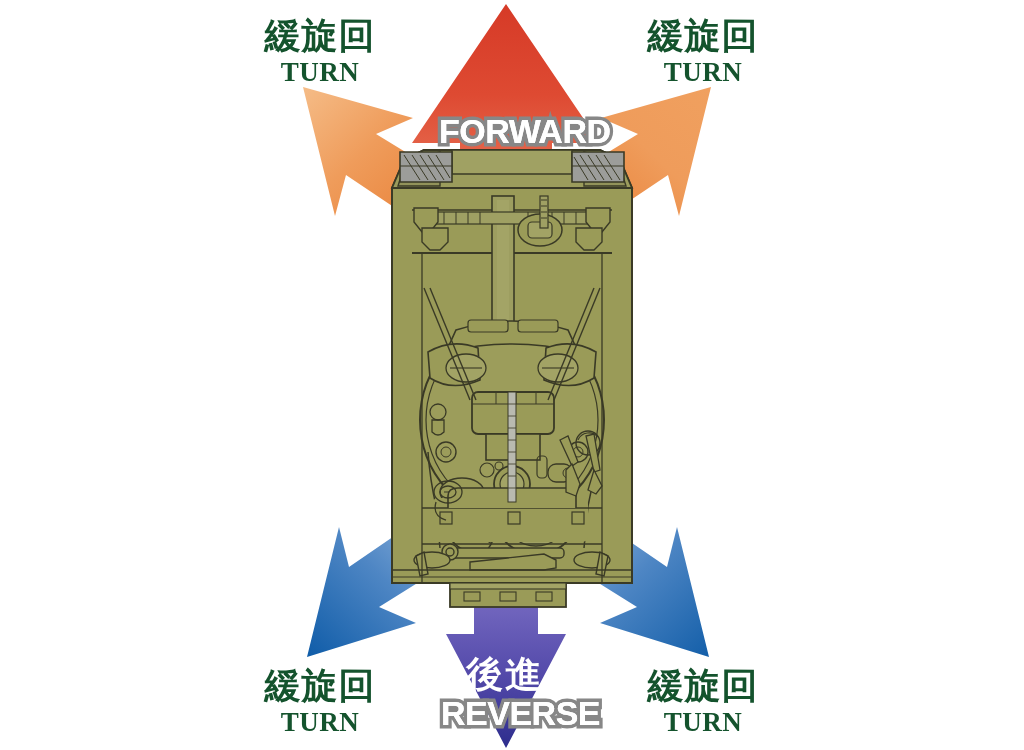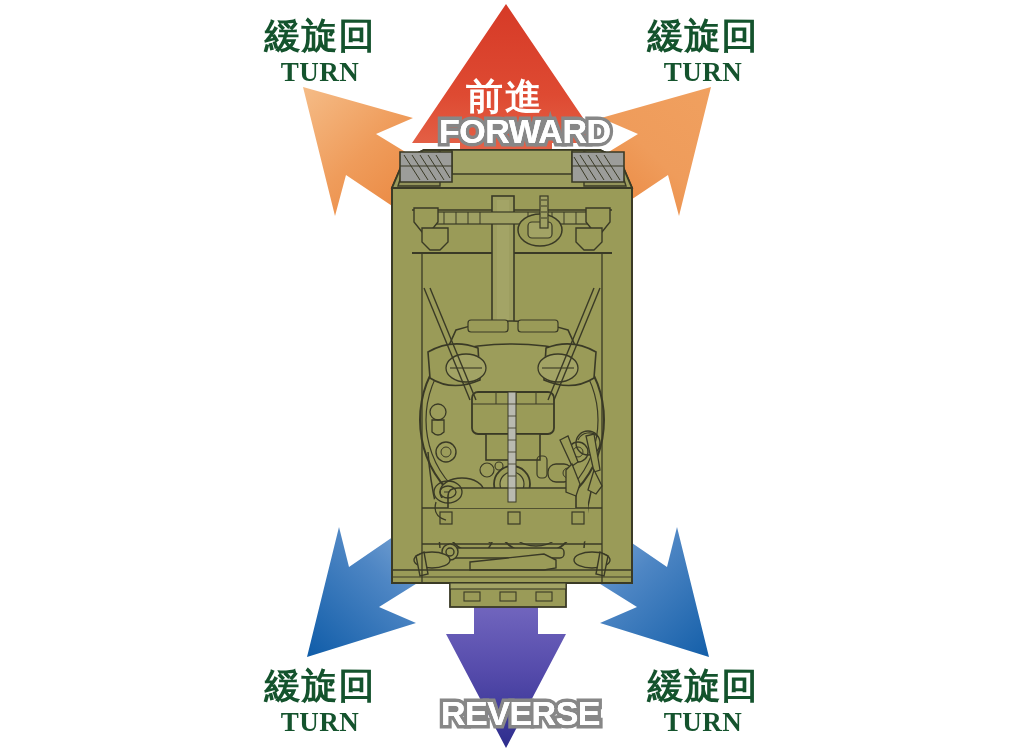--- a/index.html
+++ b/index.html
@@ -415,26 +415,26 @@
   <div class="turn-label" style="left:205px;top:668px;width:230px;">
     <span class="jp">緩旋回</span>
     <span class="en">TURN</span>
   </div>
 
   <div class="turn-label" style="left:588px;top:668px;width:230px;">
     <span class="jp">緩旋回</span>
     <span class="en">TURN</span>
   </div>
 
-  <div class="dir-jp" style="left:466px;top:72px;">前進</div>
 
   <div style="position:absolute;left:439px;top:112px;width:150px;height:40px;">
     <span class="dir-en" style="left:0;top:0;">FORWARD</span>
     <span class="dir-en-top" style="left:0;top:0;">FORWARD</span>
   </div>
 
+  <div class="dir-jp" style="left:466px;top:650px;">後進</div>
 
   <div style="position:absolute;left:441px;top:694px;width:150px;height:40px;">
     <span class="dir-en" style="left:0;top:0;">REVERSE</span>
     <span class="dir-en-top" style="left:0;top:0;">REVERSE</span>
   </div>
 
 </div>
 
 </body></html>

